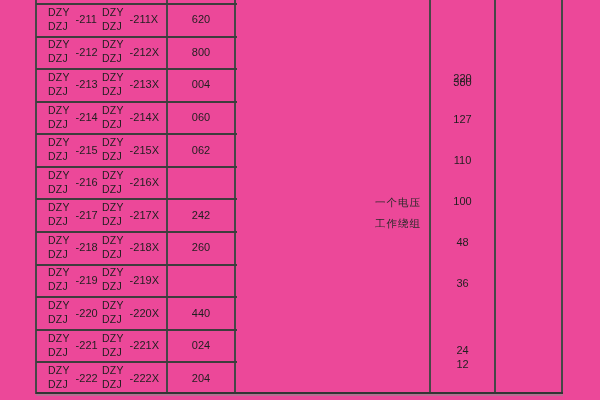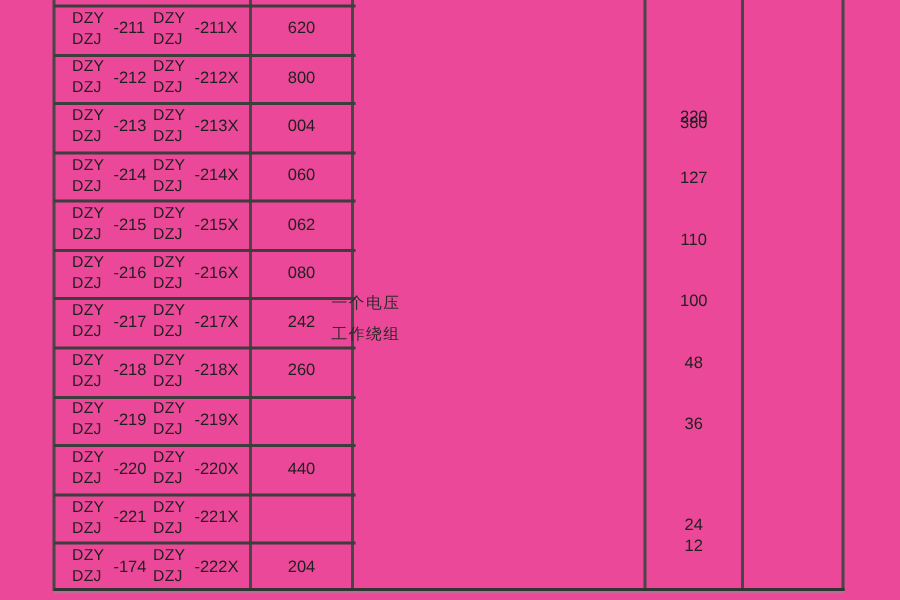--- a/index.html
+++ b/index.html
@@ -21,21 +21,21 @@
   .mg{position:absolute;top:0;height:100%;display:flex;align-items:center;gap:6px;}
   .mg.a{left:12px;}
   .mg.b{left:66px;}
   .stack{display:flex;flex-direction:column;justify-content:space-between;height:25px;}
   .pfx{font-size:10.5px;line-height:11px;letter-spacing:.2px;white-space:nowrap;}
   .sfx{font-size:11px;white-space:nowrap;}
   .code{position:absolute;left:131px;top:0;width:68px;height:100%;
         display:flex;align-items:center;justify-content:center;font-size:11px;}
 
   
-  .note{position:absolute;left:221px;top:192px;width:182px;text-align:left;
+  .note{position:absolute;left:239px;top:192px;width:182px;text-align:right;
         font-size:10.5px;color:#2a2a2a;}
   .note-line{line-height:21px;letter-spacing:1px;white-space:nowrap;}
 
   
   .volt{position:absolute;left:432px;width:61px;text-align:center;font-size:11px;
         transform:translateY(-50%);}
 </style>
 </head>
 <body>
 
@@ -155,21 +155,20 @@
       </div>
       <span class="sfx">-216</span>
     </div>
     <div class="mg b">
       <div class="stack">
         <span class="pfx">DZY</span>
         <span class="pfx">DZJ</span>
       </div>
       <span class="sfx">-216X</span>
     </div>
-    <div class="code">080</div>
   </div>
       <div class="trow" style="top: 198.498px; height: 32.583px;">
     <div class="mg a">
       <div class="stack">
         <span class="pfx">DZY</span>
         <span class="pfx">DZJ</span>
       </div>
       <span class="sfx">-217</span>
     </div>
     <div class="mg b">
@@ -239,28 +238,29 @@
       </div>
       <span class="sfx">-221</span>
     </div>
     <div class="mg b">
       <div class="stack">
         <span class="pfx">DZY</span>
         <span class="pfx">DZJ</span>
       </div>
       <span class="sfx">-221X</span>
     </div>
+    <div class="code">024</div>
   </div>
       <div class="trow" style="top: 361.413px; height: 32.583px;">
     <div class="mg a">
       <div class="stack">
         <span class="pfx">DZY</span>
         <span class="pfx">DZJ</span>
       </div>
-      <span class="sfx">-174</span>
+      <span class="sfx">-222</span>
     </div>
     <div class="mg b">
       <div class="stack">
         <span class="pfx">DZY</span>
         <span class="pfx">DZJ</span>
       </div>
       <span class="sfx">-222X</span>
     </div>
     <div class="code">204</div>
   </div>

